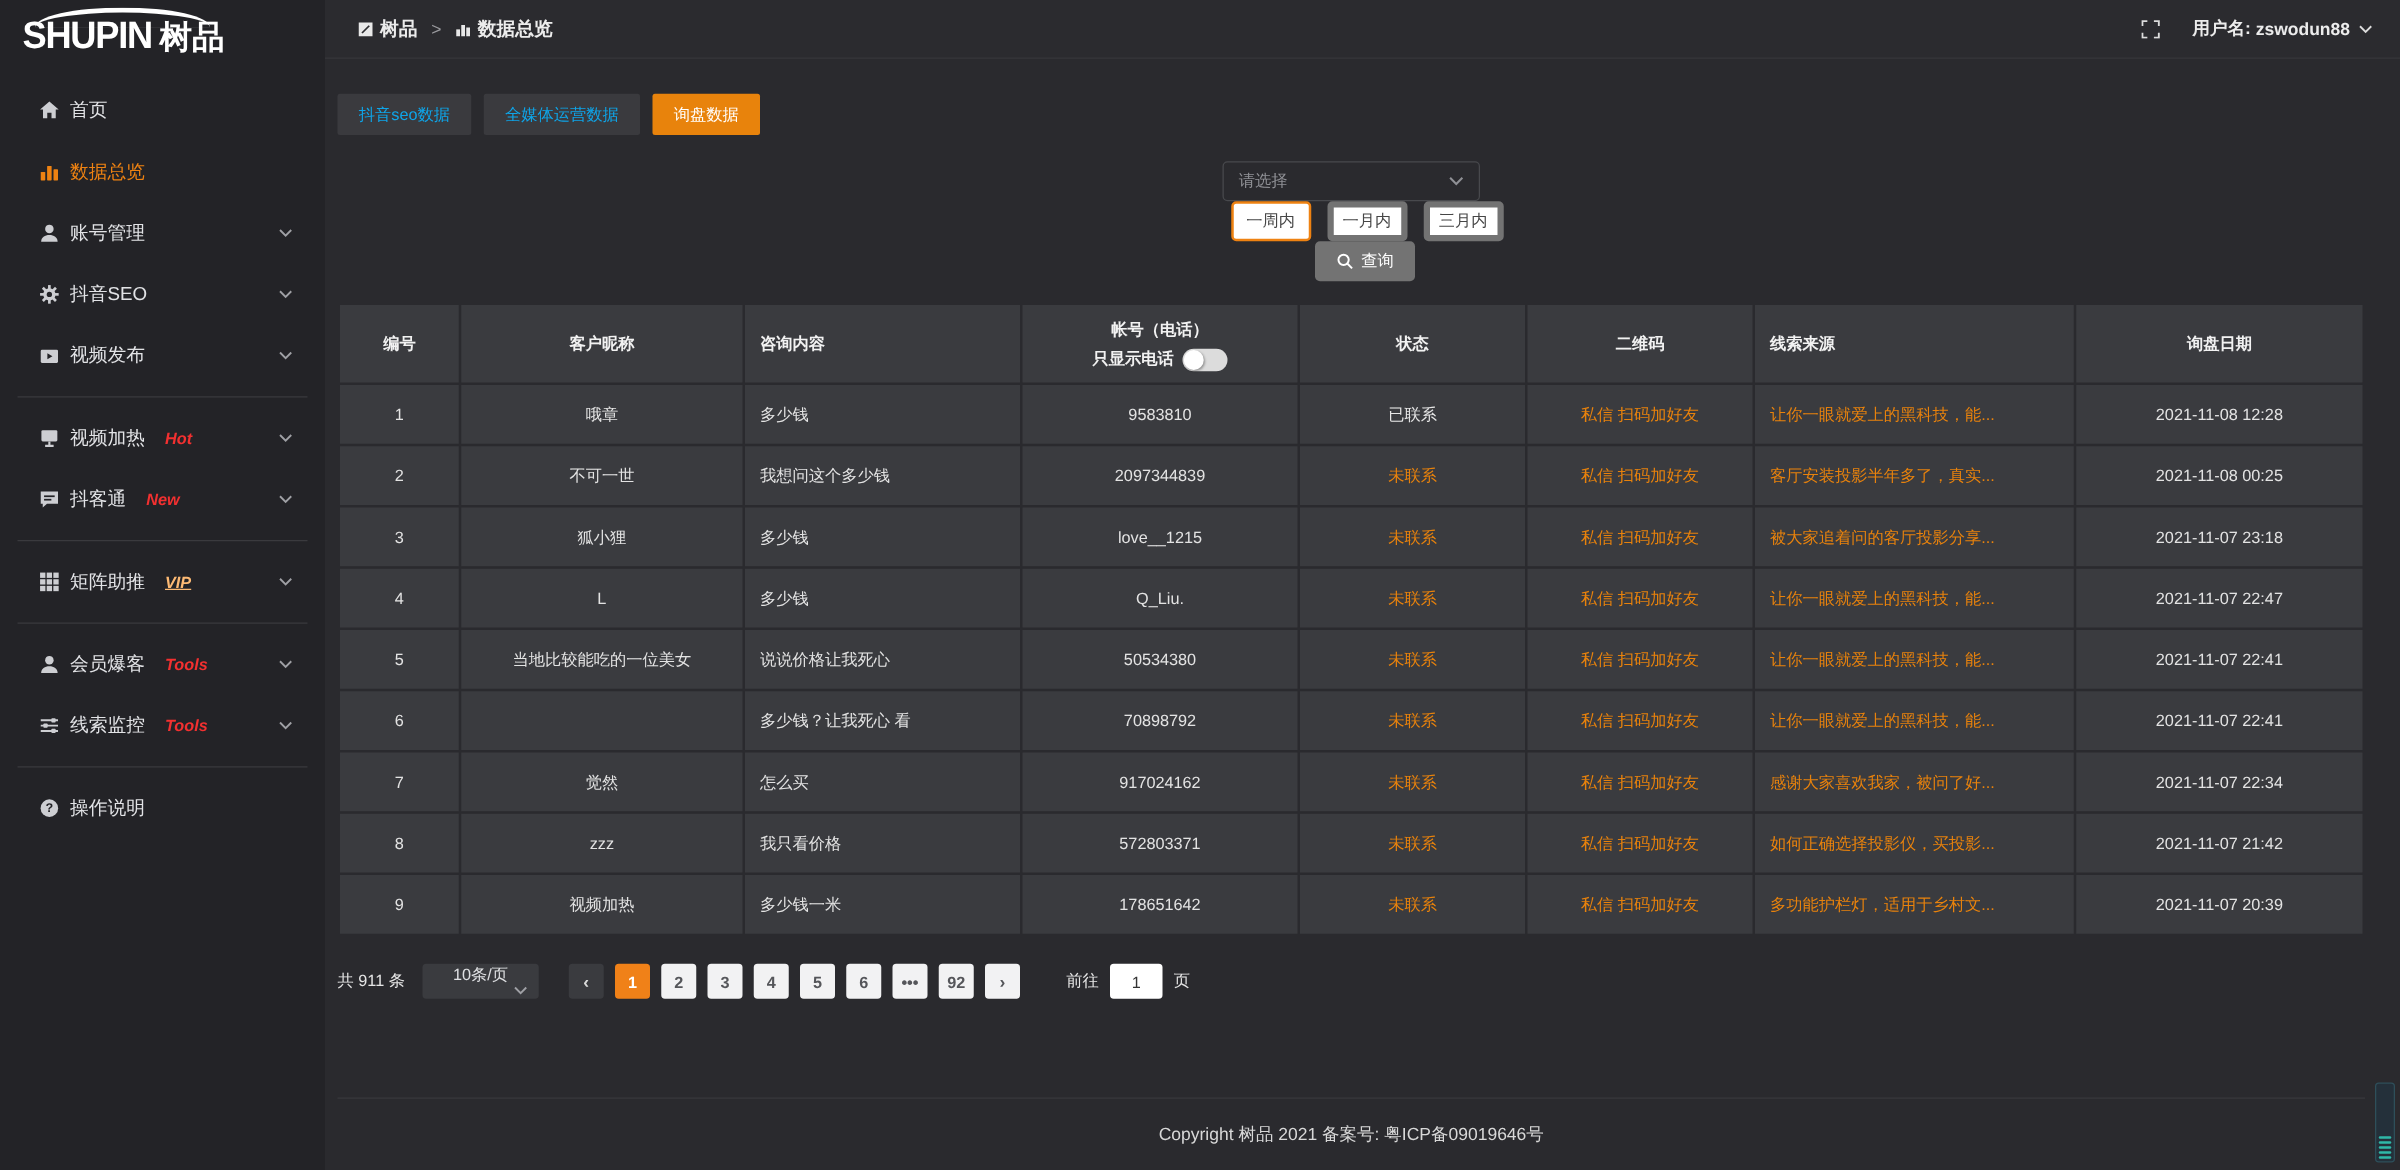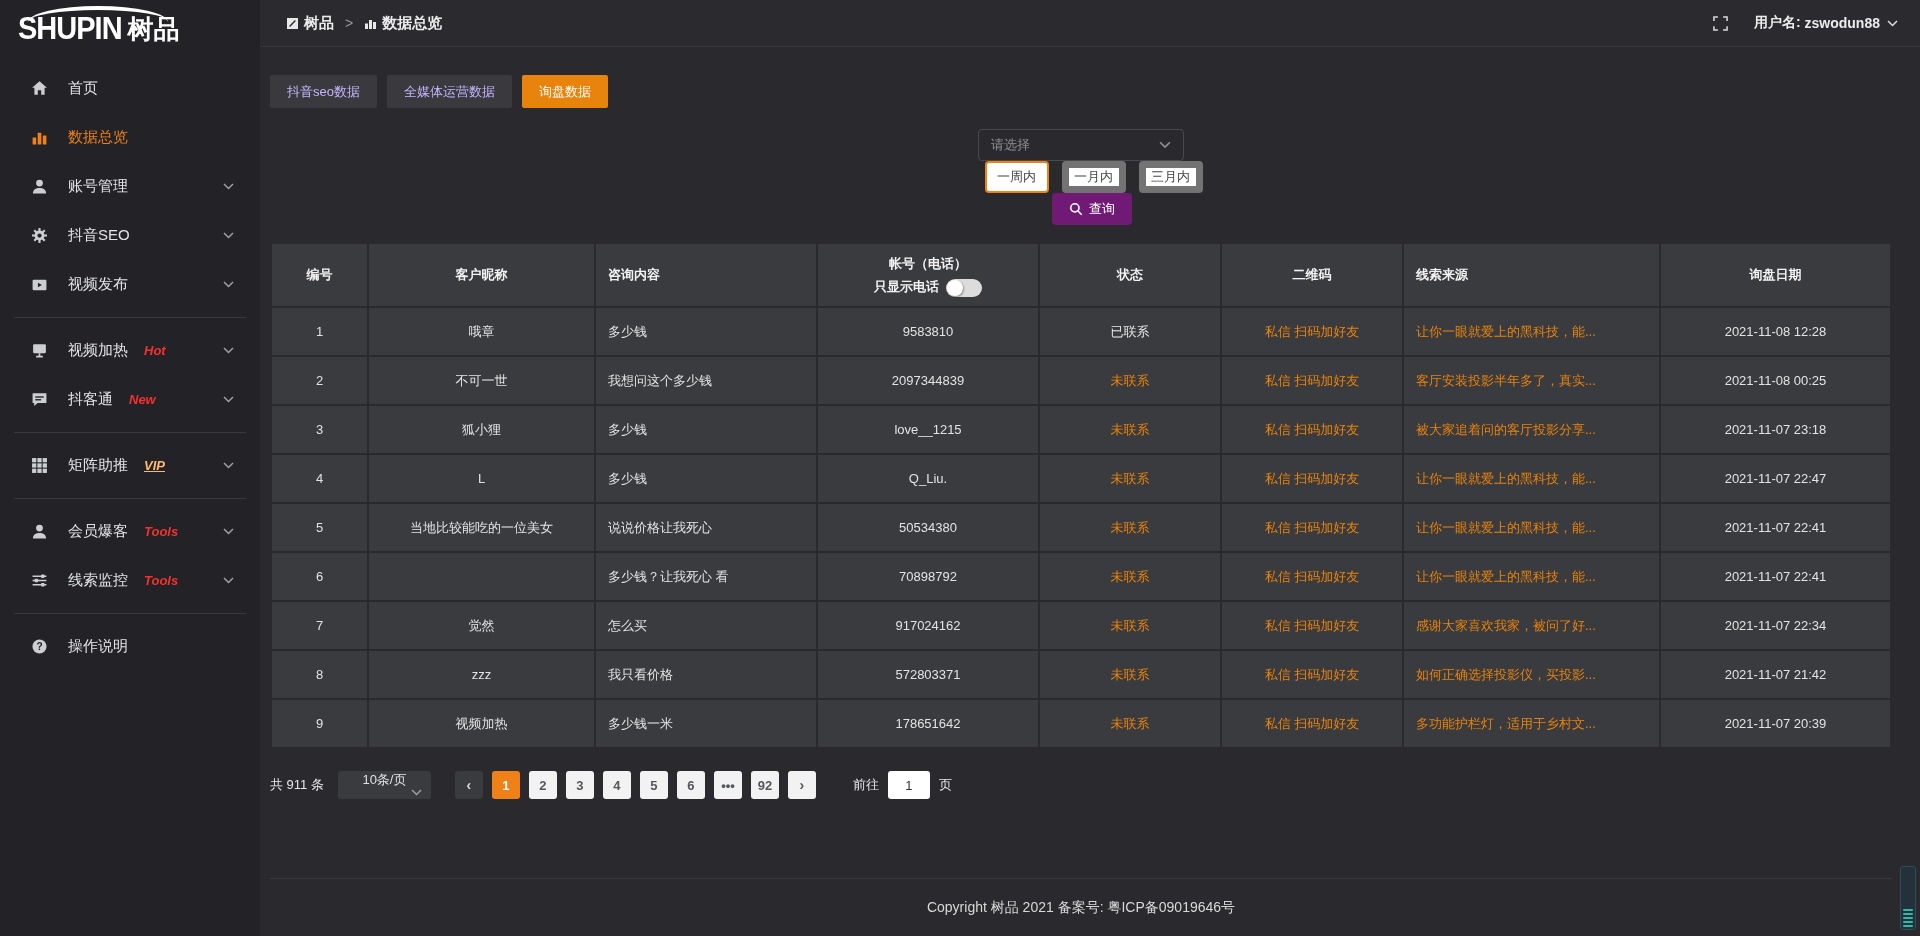--- a/index.html
+++ b/index.html
@@ -8,21 +8,21 @@
 
   
   .sidebar { width:260px; flex-shrink:0; background:#232327; height:100%; }
   .logo { height:58px; display:flex; align-items:center; padding-left:18px; position:relative; }
   .logo-arc { position:absolute; left:28px; top:6px; width:140px; height:16px; border-top:4px solid #fff; border-radius:50%/100% 100% 0 0; }
   .logo-en { color:#fff; font-size:29px; font-weight:900; letter-spacing:-1px; transform:scaleY(1.05); }
   .logo-cn { color:#fff; font-size:26px; font-weight:900; margin-left:6px; }
   .menu { padding-top:6px; }
   .menu-item { height:49px; display:flex; align-items:center; padding:0 26px 0 30px; cursor:pointer; }
   .mi-icon { width:18px; height:18px; display:inline-flex; align-items:center; justify-content:center; flex-shrink:0; }
-  .mi-label { color:#e2e3e6; font-size:15px; margin-left:20px; }
+  .mi-label { color:#e2e3e6; font-size:15px; margin-left:8px; }
   .menu-item.active .mi-label { color:#ee8212; }
   .mi-badge { font-size:13px; font-weight:bold; font-style:italic; margin-left:16px; }
   .mi-badge.red { color:#f23030; }
   .mi-badge.yellow { color:#fdba74;text-decoration:underline; }
   .mi-chev { margin-left:auto; }
   .menu-divider { height:1px; background:#3a3a3e; margin:8px 14px; }
 
   
   .main { flex:1; display:flex; flex-direction:column; height:100%; }
   .topbar { height:47px; background:#2b2b2f; border-bottom:1px solid #37373b; display:flex; align-items:center; padding:0 22px 0 26px; flex-shrink:0; }
@@ -30,31 +30,31 @@
   .crumb .sep { color:#9a9a9e; font-weight:normal; margin:0 11px; font-size:14px; }
   .crumb-ic { margin-right:5px; display:inline-flex; }
   .top-right { margin-left:auto; display:flex; align-items:center; color:#ececec; font-size:14px; font-weight:bold; }
   .fs-icon { margin-right:26px; display:inline-flex; cursor:pointer; }
   .user-chev { margin-left:7px; }
 
   .content { flex:1; padding:28px 28px 0 10px; display:flex; flex-direction:column; }
 
   
   .tabs { display:flex; }
-  .tab { height:33px; padding:0 17px; background:#3a3a3e; border:none; color:#c4b5fd; font-size:13px; margin-right:10px; cursor:pointer; border-radius:2px; font-family:inherit; }
+  .tab { height:33px; padding:0 17px; background:#3a3a3e; border:none; color:#0ea5e9; font-size:13px; margin-right:10px; cursor:pointer; border-radius:2px; font-family:inherit; }
   .tab.active { background:#e8830c; color:#fff; }
 
   
   .filters { display:flex; align-items:center; margin-top:21px;flex-direction:column; }
   .fake-select { width:206px; height:32px; border:1px solid #48494d; border-radius:4px; display:flex; align-items:center; padding:0 12px; color:#8f9095; font-size:13px; cursor:pointer; }
   .fake-select .chev { margin-left:auto; }
   .periods { display:flex; margin-left:38px; }
-  .period-btn { width:64px; height:32px; background:#fff; border:7px solid #737373; border-radius:4px; color:#464646; font-size:13px; margin-right:13px; cursor:pointer; font-family:inherit; }
+  .period-btn { width:64px; height:32px; background:#fff; border:5px solid #737373; border-radius:4px; color:#464646; font-size:13px; margin-right:13px; cursor:pointer; font-family:inherit; }
   .period-btn.active { border:2px solid #ee8212; }
-  .search-btn { height:32px; padding:0 17px; margin-left:22px; background:#701a75; color:#fff; border:none; border-radius:4px; font-size:13px; display:flex; align-items:center; gap:6px; cursor:pointer; font-family:Liberation Serif, serif; }
+  .search-btn { height:32px; padding:0 17px; margin-left:22px; background:#737373; color:#fff; border:none; border-radius:4px; font-size:13px; display:flex; align-items:center; gap:6px; cursor:pointer; font-family:Liberation Serif, serif; }
 
   
   .table-wrap { margin-top:17px; }
   table { width:100%; table-layout:fixed; border-collapse:separate; border-spacing:2px; }
   th, td { background:#3a3b3f; overflow:hidden; white-space:nowrap; text-overflow:ellipsis; }
   th { height:62px; color:#f2f2f2; font-size:13px; font-weight:bold; text-align:center; }
   td { height:47px; color:#e3e3e3; font-size:13px; text-align:center; }
   th.left, td.left { text-align:left; padding-left:12px; }
   td.orange, .status-cell.pending { color:#e8820c; }
   .status-cell.contacted { color:#e6e6e6; }

